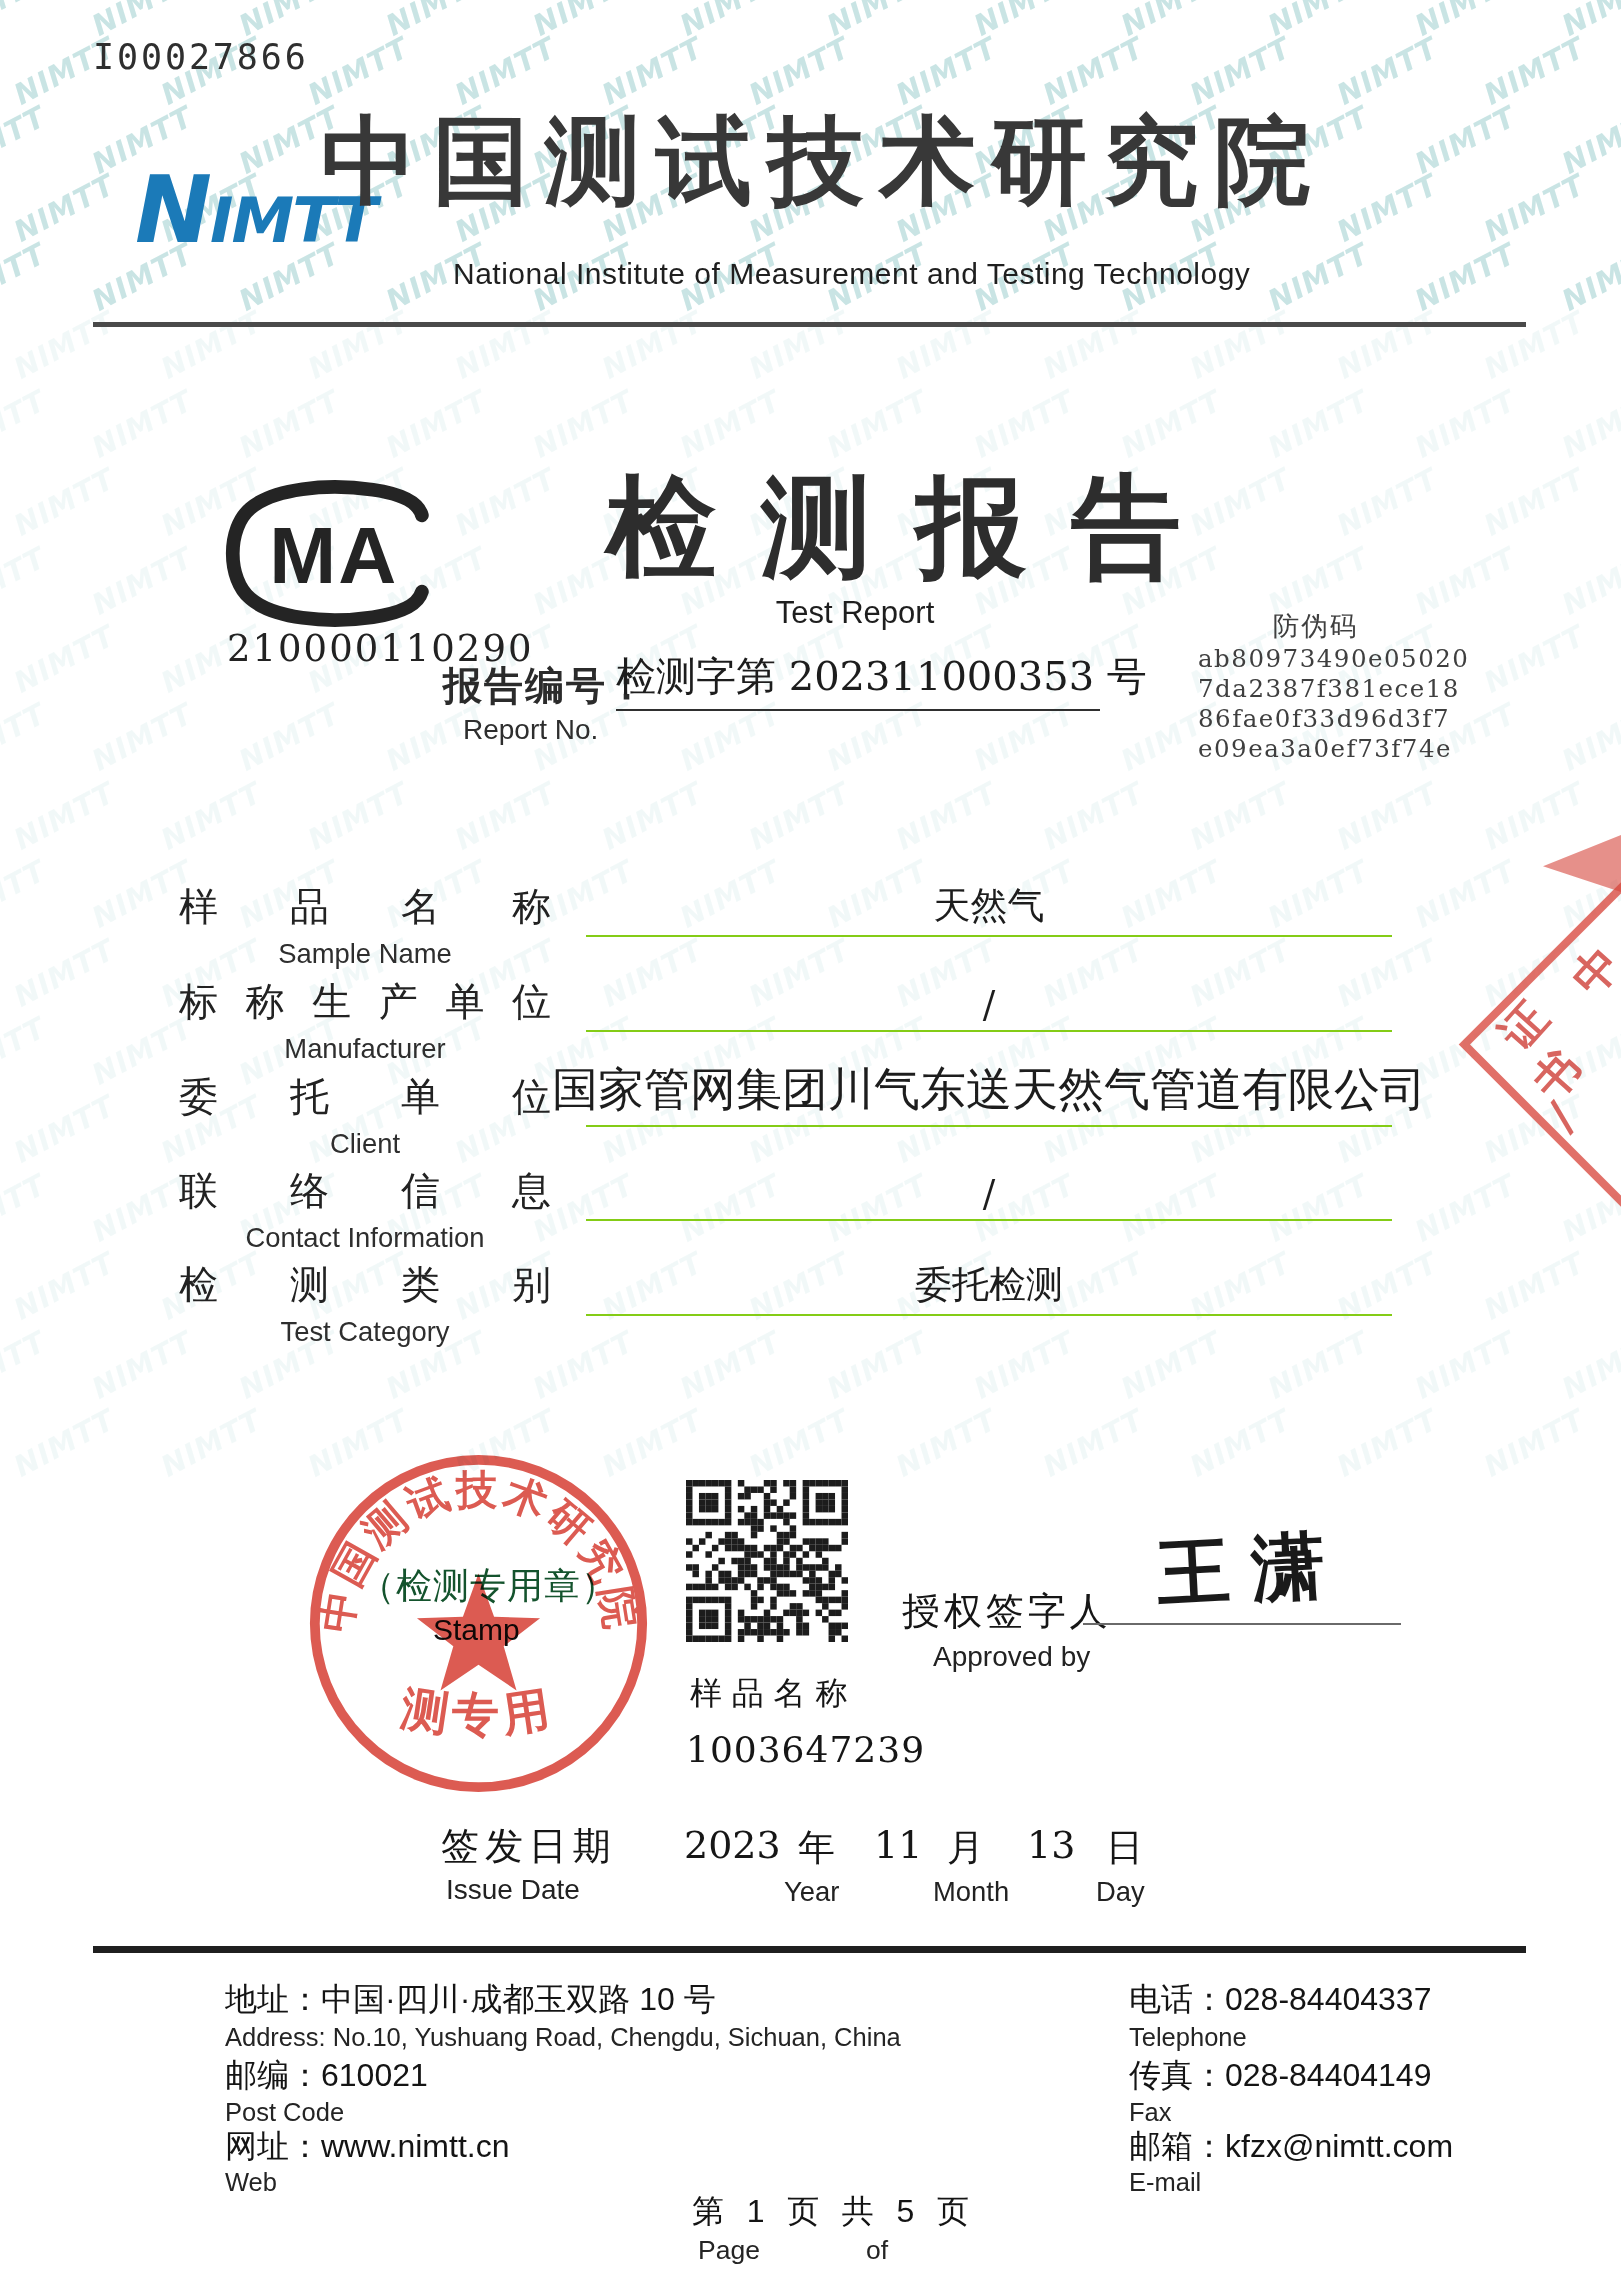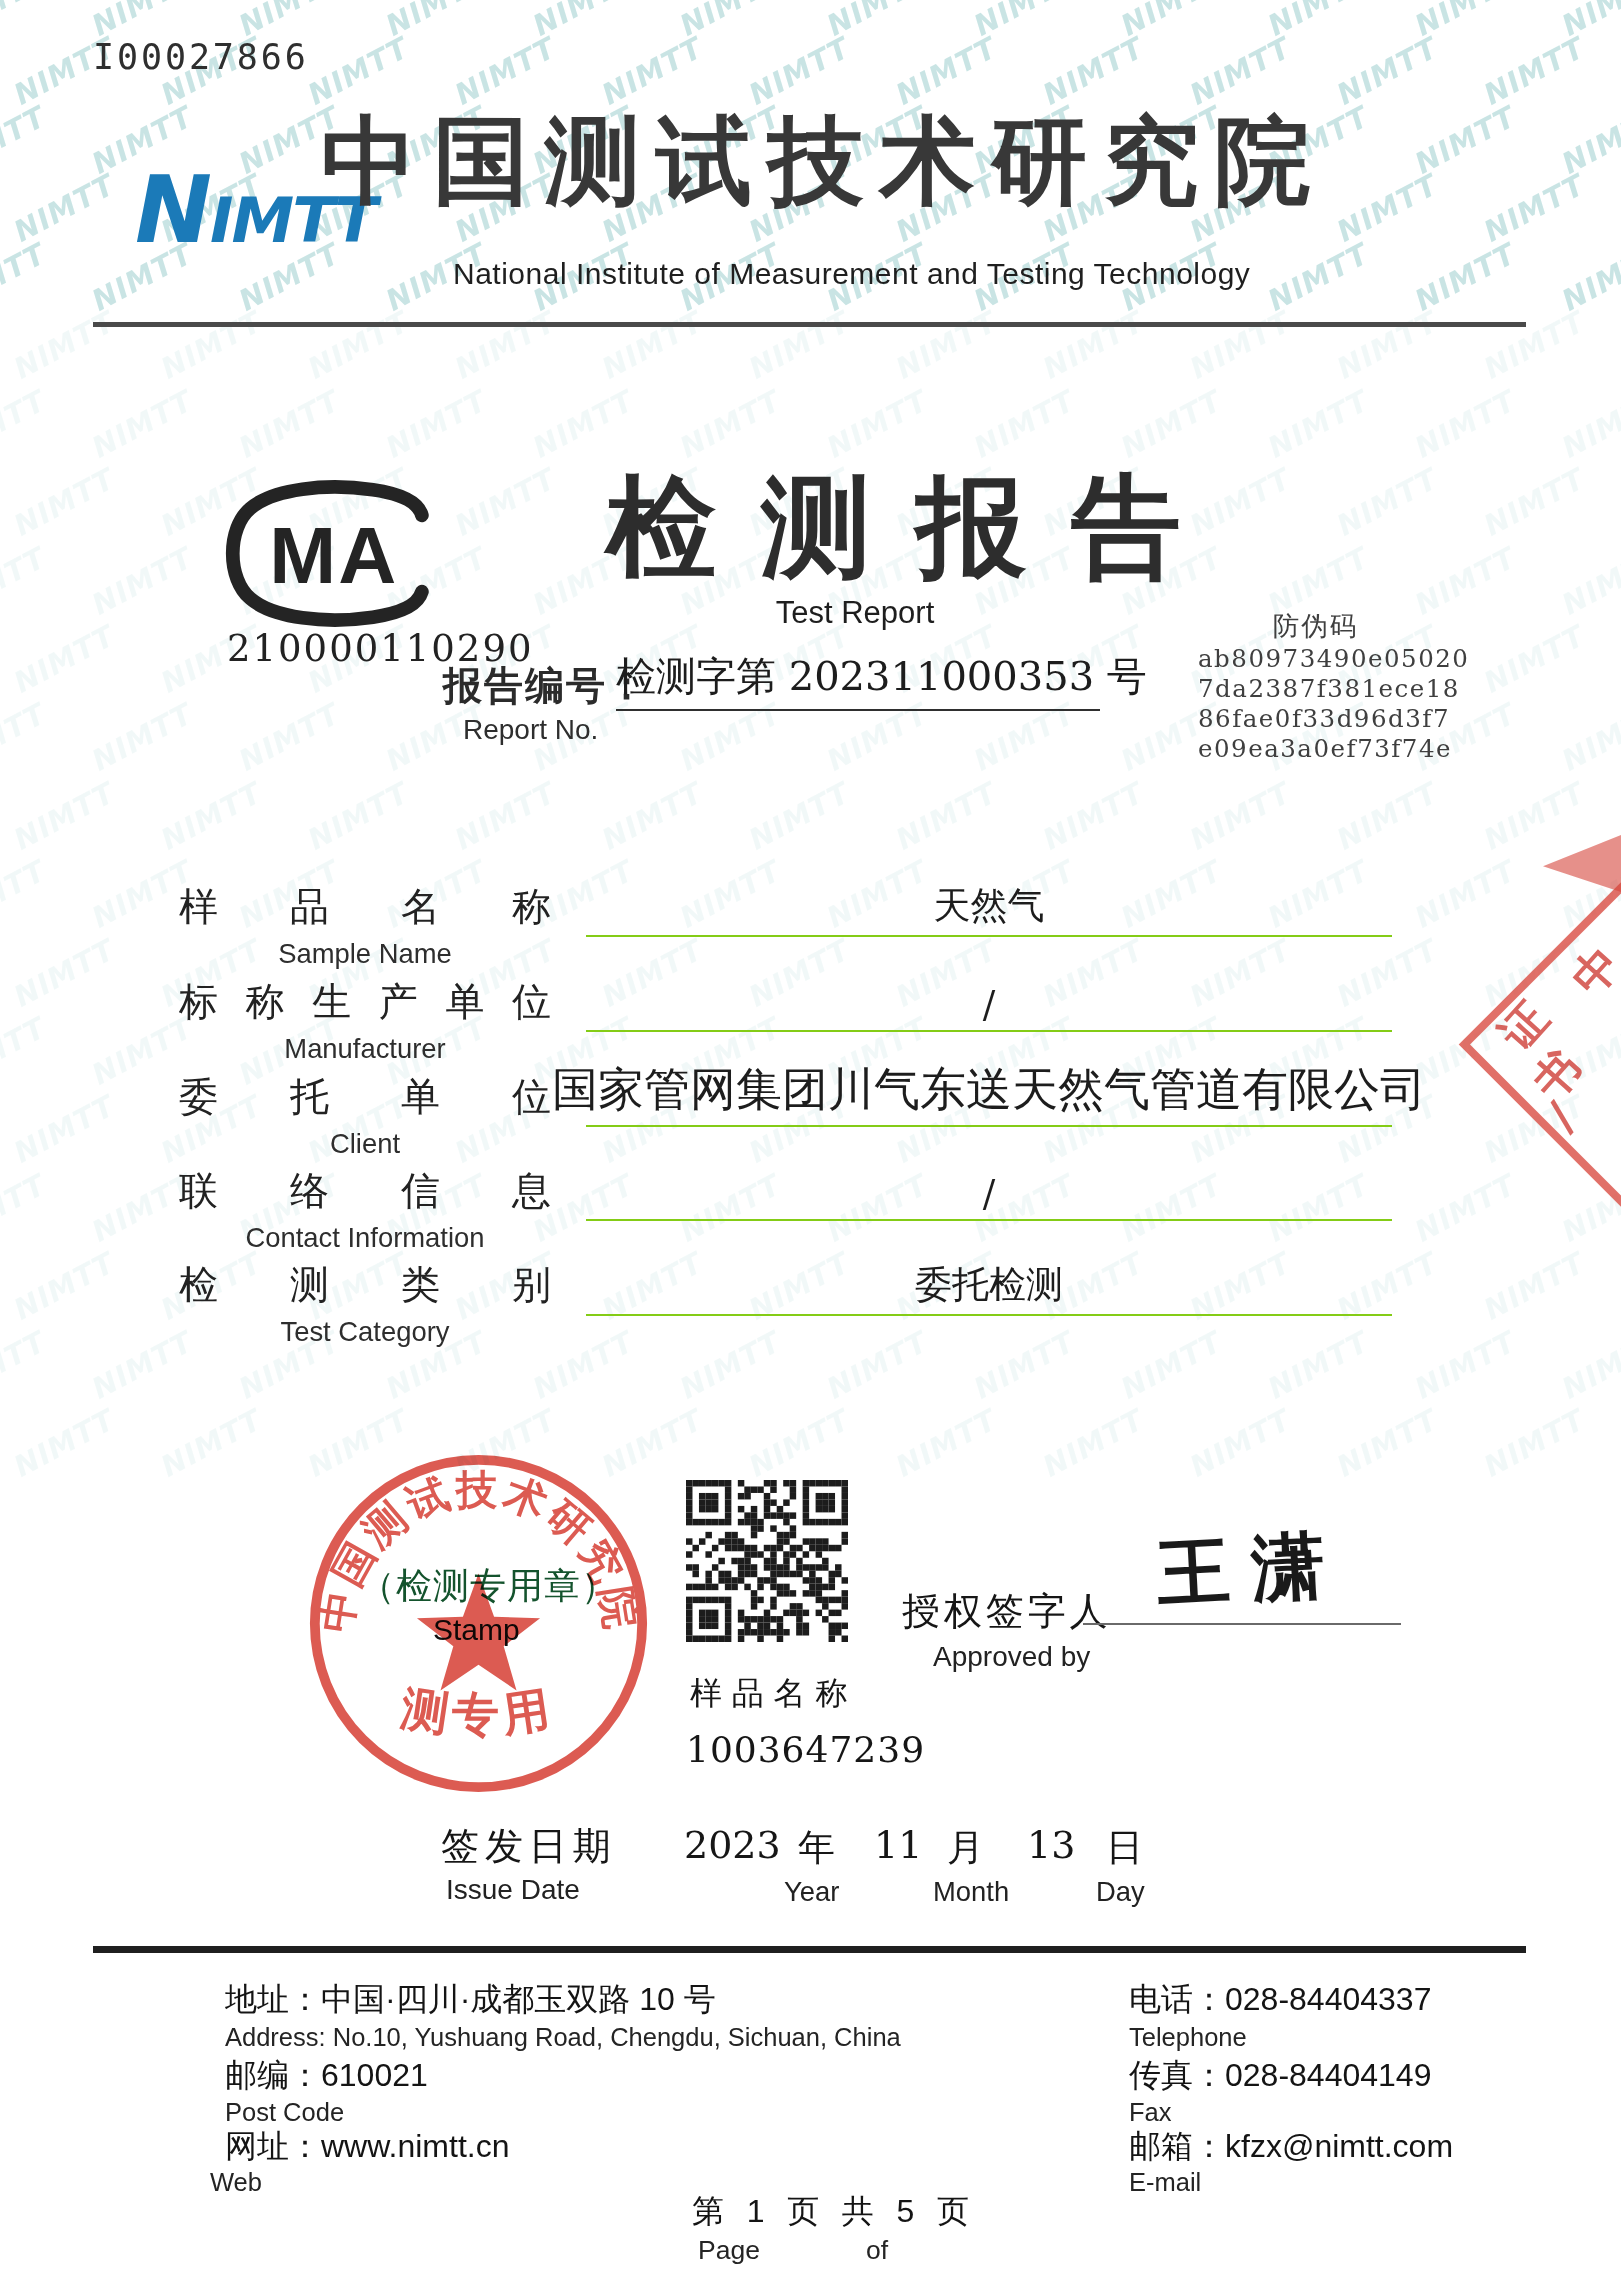--- a/index.html
+++ b/index.html
@@ -769,21 +769,21 @@
   <div class="abs idate-sub" style="left:933px; top:1876px">Month</div>
   <div class="abs idate-sub" style="left:1096px; top:1876px">Day</div>
 
   <div class="abs bottom-rule"></div>
 
   <div class="abs ft-cn" style="left:225px; top:1978px">地址：中国·四川·成都玉双路 10 号</div>
   <div class="abs ft-en" style="left:225px; top:2023px">Address: No.10, Yushuang Road, Chengdu, Sichuan, China</div>
   <div class="abs ft-cn" style="left:225px; top:2054px">邮编：610021</div>
   <div class="abs ft-en" style="left:225px; top:2098px">Post Code</div>
   <div class="abs ft-cn" style="left:225px; top:2125px">网址：www.nimtt.cn</div>
-  <div class="abs ft-en" style="left:210px; top:2168px">Web</div>
+  <div class="abs ft-en" style="left:225px; top:2168px">Web</div>
 
   <div class="abs ft-cn" style="left:1129px; top:1978px">电话：028-84404337</div>
   <div class="abs ft-en" style="left:1129px; top:2023px">Telephone</div>
   <div class="abs ft-cn" style="left:1129px; top:2054px">传真：028-84404149</div>
   <div class="abs ft-en" style="left:1129px; top:2098px">Fax</div>
   <div class="abs ft-cn" style="left:1129px; top:2125px">邮箱：kfzx@nimtt.com</div>
   <div class="abs ft-en" style="left:1129px; top:2168px">E-mail</div>
 
   <div class="abs pgf-cn">第 1 页 共 5 页</div>
   <div class="abs pgf-page">Page</div>

